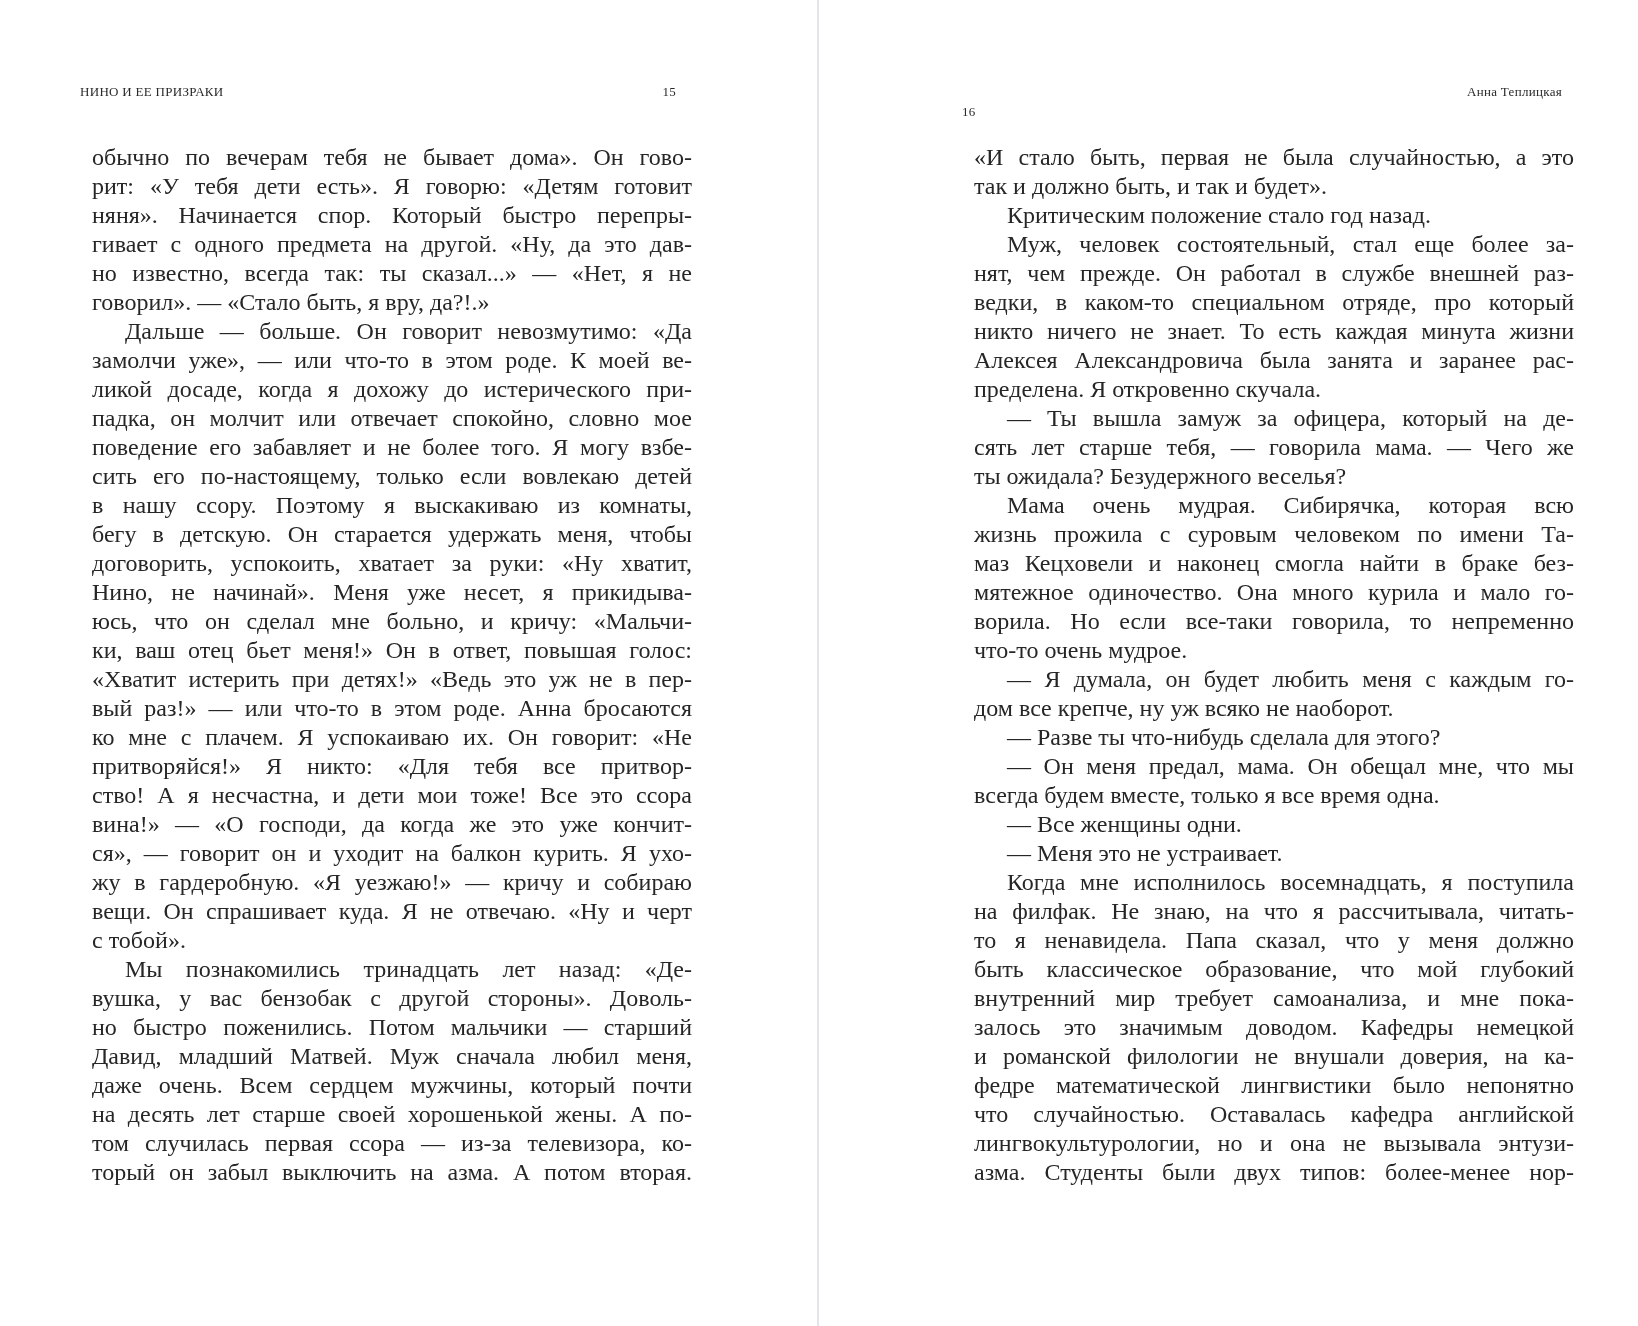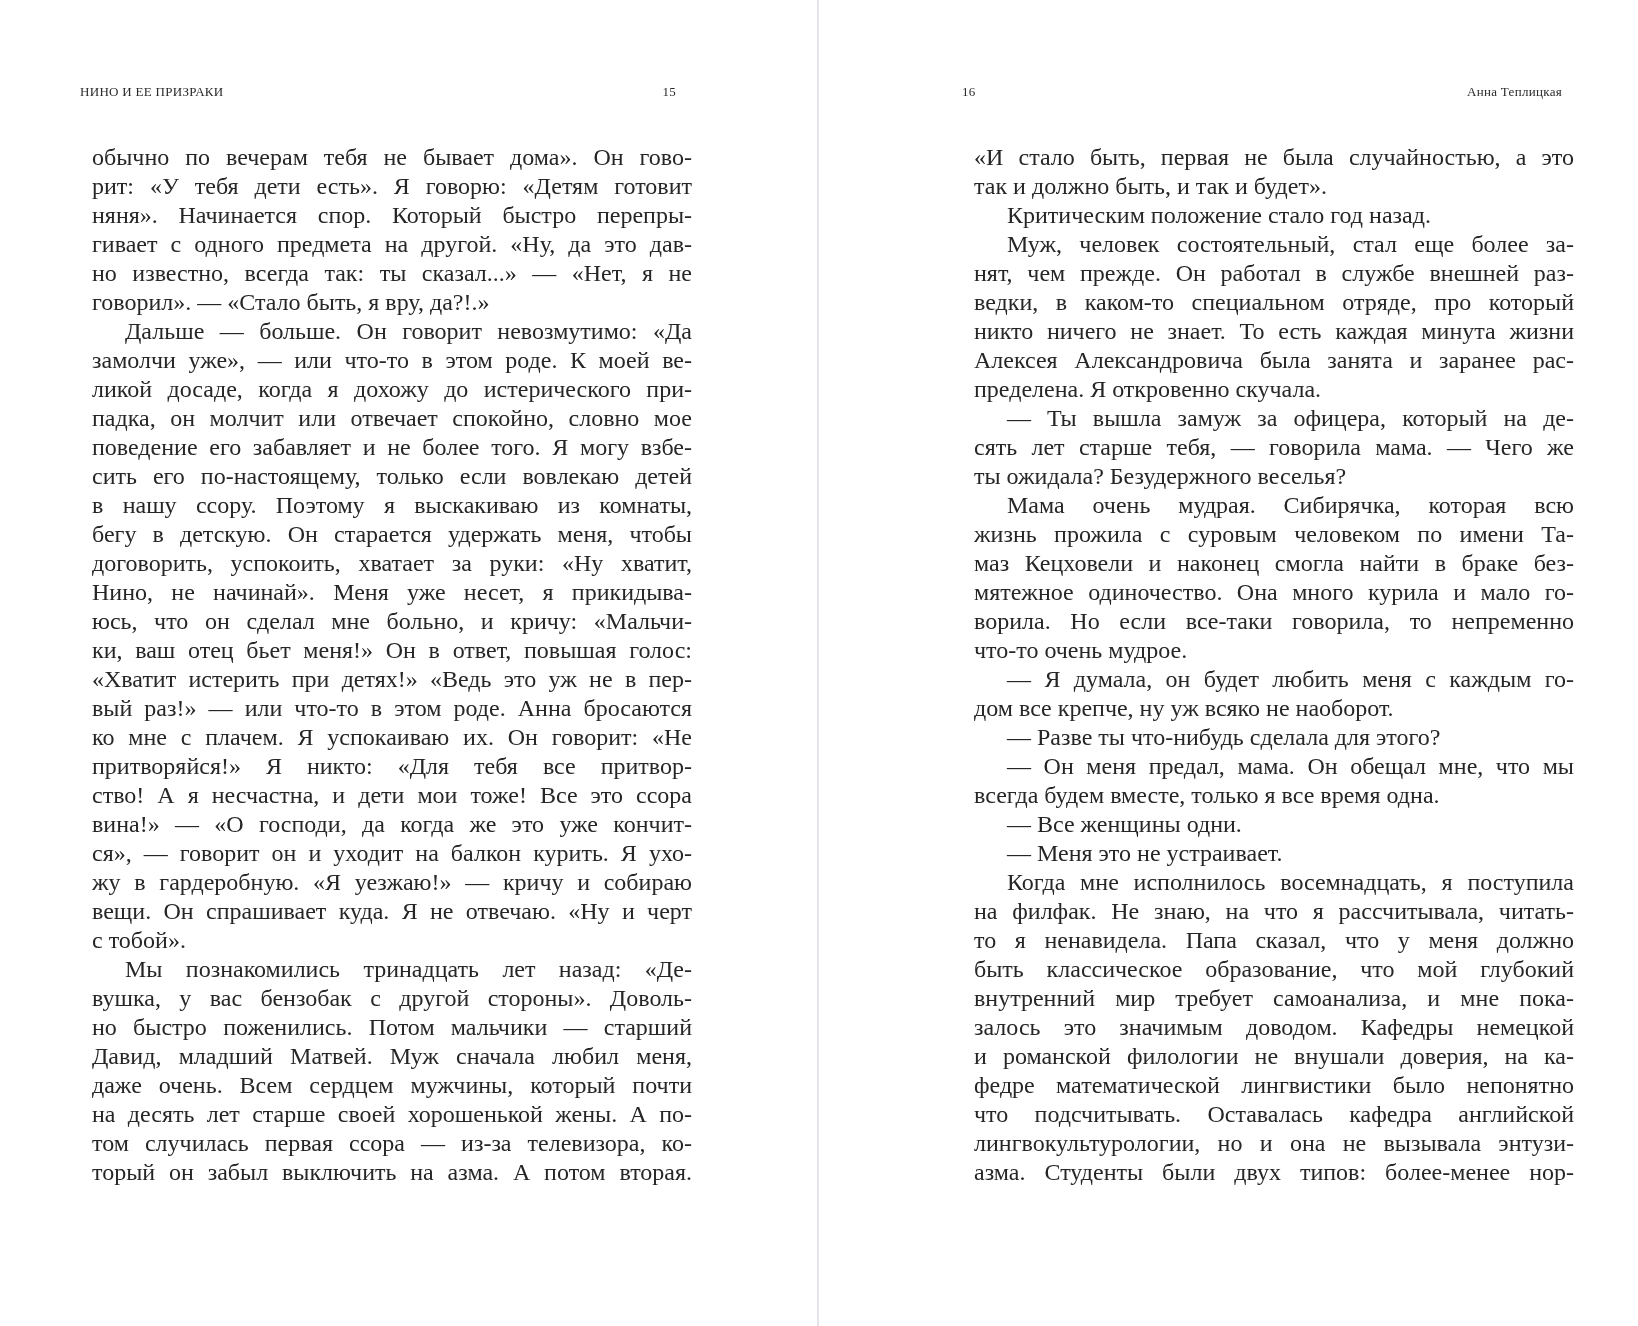--- a/index.html
+++ b/index.html
@@ -50,21 +50,21 @@
     }
     .running-head .title,
     .running-head .folio,
     .running-head .author {
       position: absolute;
       top: 0;
       white-space: nowrap;
     }
     .page.left .running-head .title { left: 0; }
     .page.left .running-head .folio { right: 4px; }
-    .page.right .running-head .folio { left: 0; }
+    .page.right .running-head .folio { left: 0; margin-top: 20px; }
     .page.right .running-head .author { right: 0; }
 
     .text-block {
       position: absolute;
       top: 143px;
       left: 12px;
       width: 600px;
     }
     .line {
       display: block;
@@ -164,19 +164,19 @@
         <span class="line indent last">— Все женщины одни.</span>
         <span class="line indent last">— Меня это не устраивает.</span>
         <span class="line indent">Когда мне исполнилось восемнадцать, я поступила</span>
         <span class="line">на филфак. Не знаю, на что я рассчитывала, читать-</span>
         <span class="line">то я ненавидела. Папа сказал, что у меня должно</span>
         <span class="line">быть классическое образование, что мой глубокий</span>
         <span class="line">внутренний мир требует самоанализа, и мне пока-</span>
         <span class="line">залось это значимым доводом. Кафедры немецкой</span>
         <span class="line">и романской филологии не внушали доверия, на ка-</span>
         <span class="line">федре математической лингвистики было непонятно</span>
-        <span class="line">что подсчитывать. Оставалась кафедра английской</span>
+        <span class="line">что случайностью. Оставалась кафедра английской</span>
         <span class="line">лингвокультурологии, но и она не вызывала энтузи-</span>
         <span class="line">азма. Студенты были двух типов: более-менее нор-</span>
       </div>
   </div>
 
 </div>
 
 </body></html>

